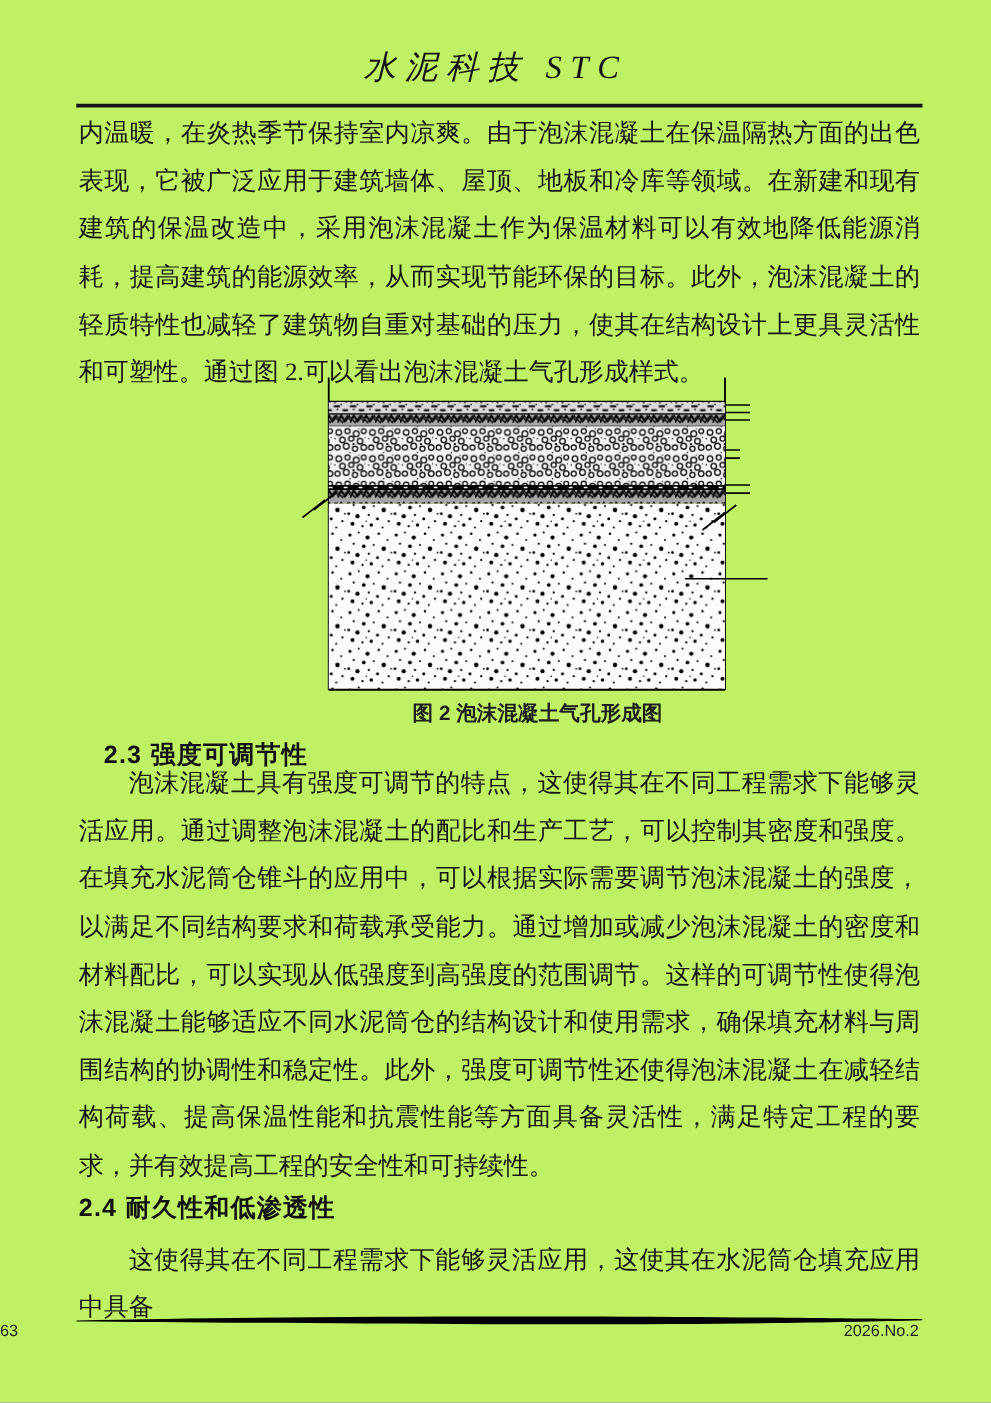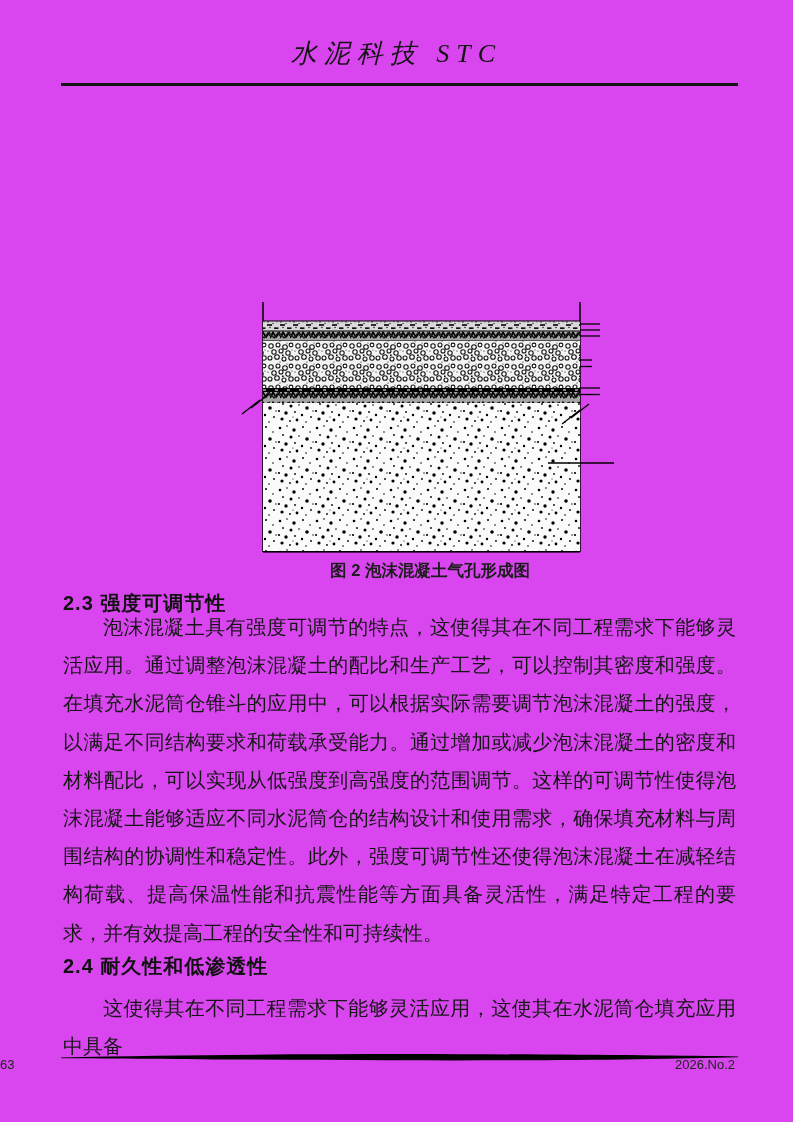--- a/index.html
+++ b/index.html
@@ -2,21 +2,21 @@
 <html><head>
 <meta charset="utf-8">
 <style>
   * { margin: 0; padding: 0; box-sizing: border-box; }
   html, body { background: #9e9e9e; }
   .page {
     position: relative;
     width: 793px;
     height: 1122px;
     margin: 0 auto;
-    background: #d946ef;
+    background: #bef264;
     overflow: hidden;
     font-family: "Liberation Serif", "DejaVu Serif", serif;
     color: #1a1a1a;
     padding-left: 28px;
   }
   .journal-title {
     position: absolute;
     top: 36px; left: 0; right: 0;
     text-align: center;
     font-size: 26px;
@@ -60,21 +60,21 @@
   }
   .section-heading {
     position: absolute;
     left: 63px;
     font-family: "Liberation Sans", "DejaVu Sans", sans-serif;
     font-size: 20px;
     font-weight: 700;
     color: #111;
     letter-spacing: 1px;
   }
-  .h-23 { top: 590px; }
+  .h-23 { top: 590px; margin-left: 20px; }
   .h-24 { top: 953px; }
   .footer-rule-wrap {
     position: absolute;
     top: 1048px; left: 61px;
     width: 677px; height: 9px;
   }
   .footer-page-number {
     position: absolute;
     top: 1057px; left: 0; right: 0;
     font-family: "Liberation Sans", "DejaVu Sans", sans-serif;
@@ -91,20 +91,21 @@
 </style>
 </head>
 <body>
 
 <div class="page">
 
   <div class="journal-title">水泥科技 STC</div>
 
   <div class="header-rule"></div>
 
+  <div class="body-para para-intro">内温暖，在炎热季节保持室内凉爽。由于泡沫混凝土在保温隔热方面的出色表现，它被广泛应用于建筑墙体、屋顶、地板和冷库等领域。在新建和现有建筑的保温改造中，采用泡沫混凝土作为保温材料可以有效地降低能源消耗，提高建筑的能源效率，从而实现节能环保的目标。此外，泡沫混凝土的轻质特性也减轻了建筑物自重对基础的压力，使其在结构设计上更具灵活性和可塑性。通过图 2.可以看出泡沫混凝土气孔形成样式。</div>
 
   <div class="fig-wrap">
     <svg width="380" height="258" viewBox="0 0 380 258" xmlns="http://www.w3.org/2000/svg">
       <defs>
         <pattern id="pGrain" width="13" height="10" patternUnits="userSpaceOnUse">
           <rect width="13" height="10" fill="#d9d9d9"></rect>
           <circle cx="2" cy="2" r="0.8" fill="#333"></circle>
           <circle cx="7" cy="3.5" r="0.7" fill="#222"></circle>
           <circle cx="11" cy="1.8" r="0.6" fill="#444"></circle>
           <circle cx="4" cy="7.5" r="0.8" fill="#222"></circle>

